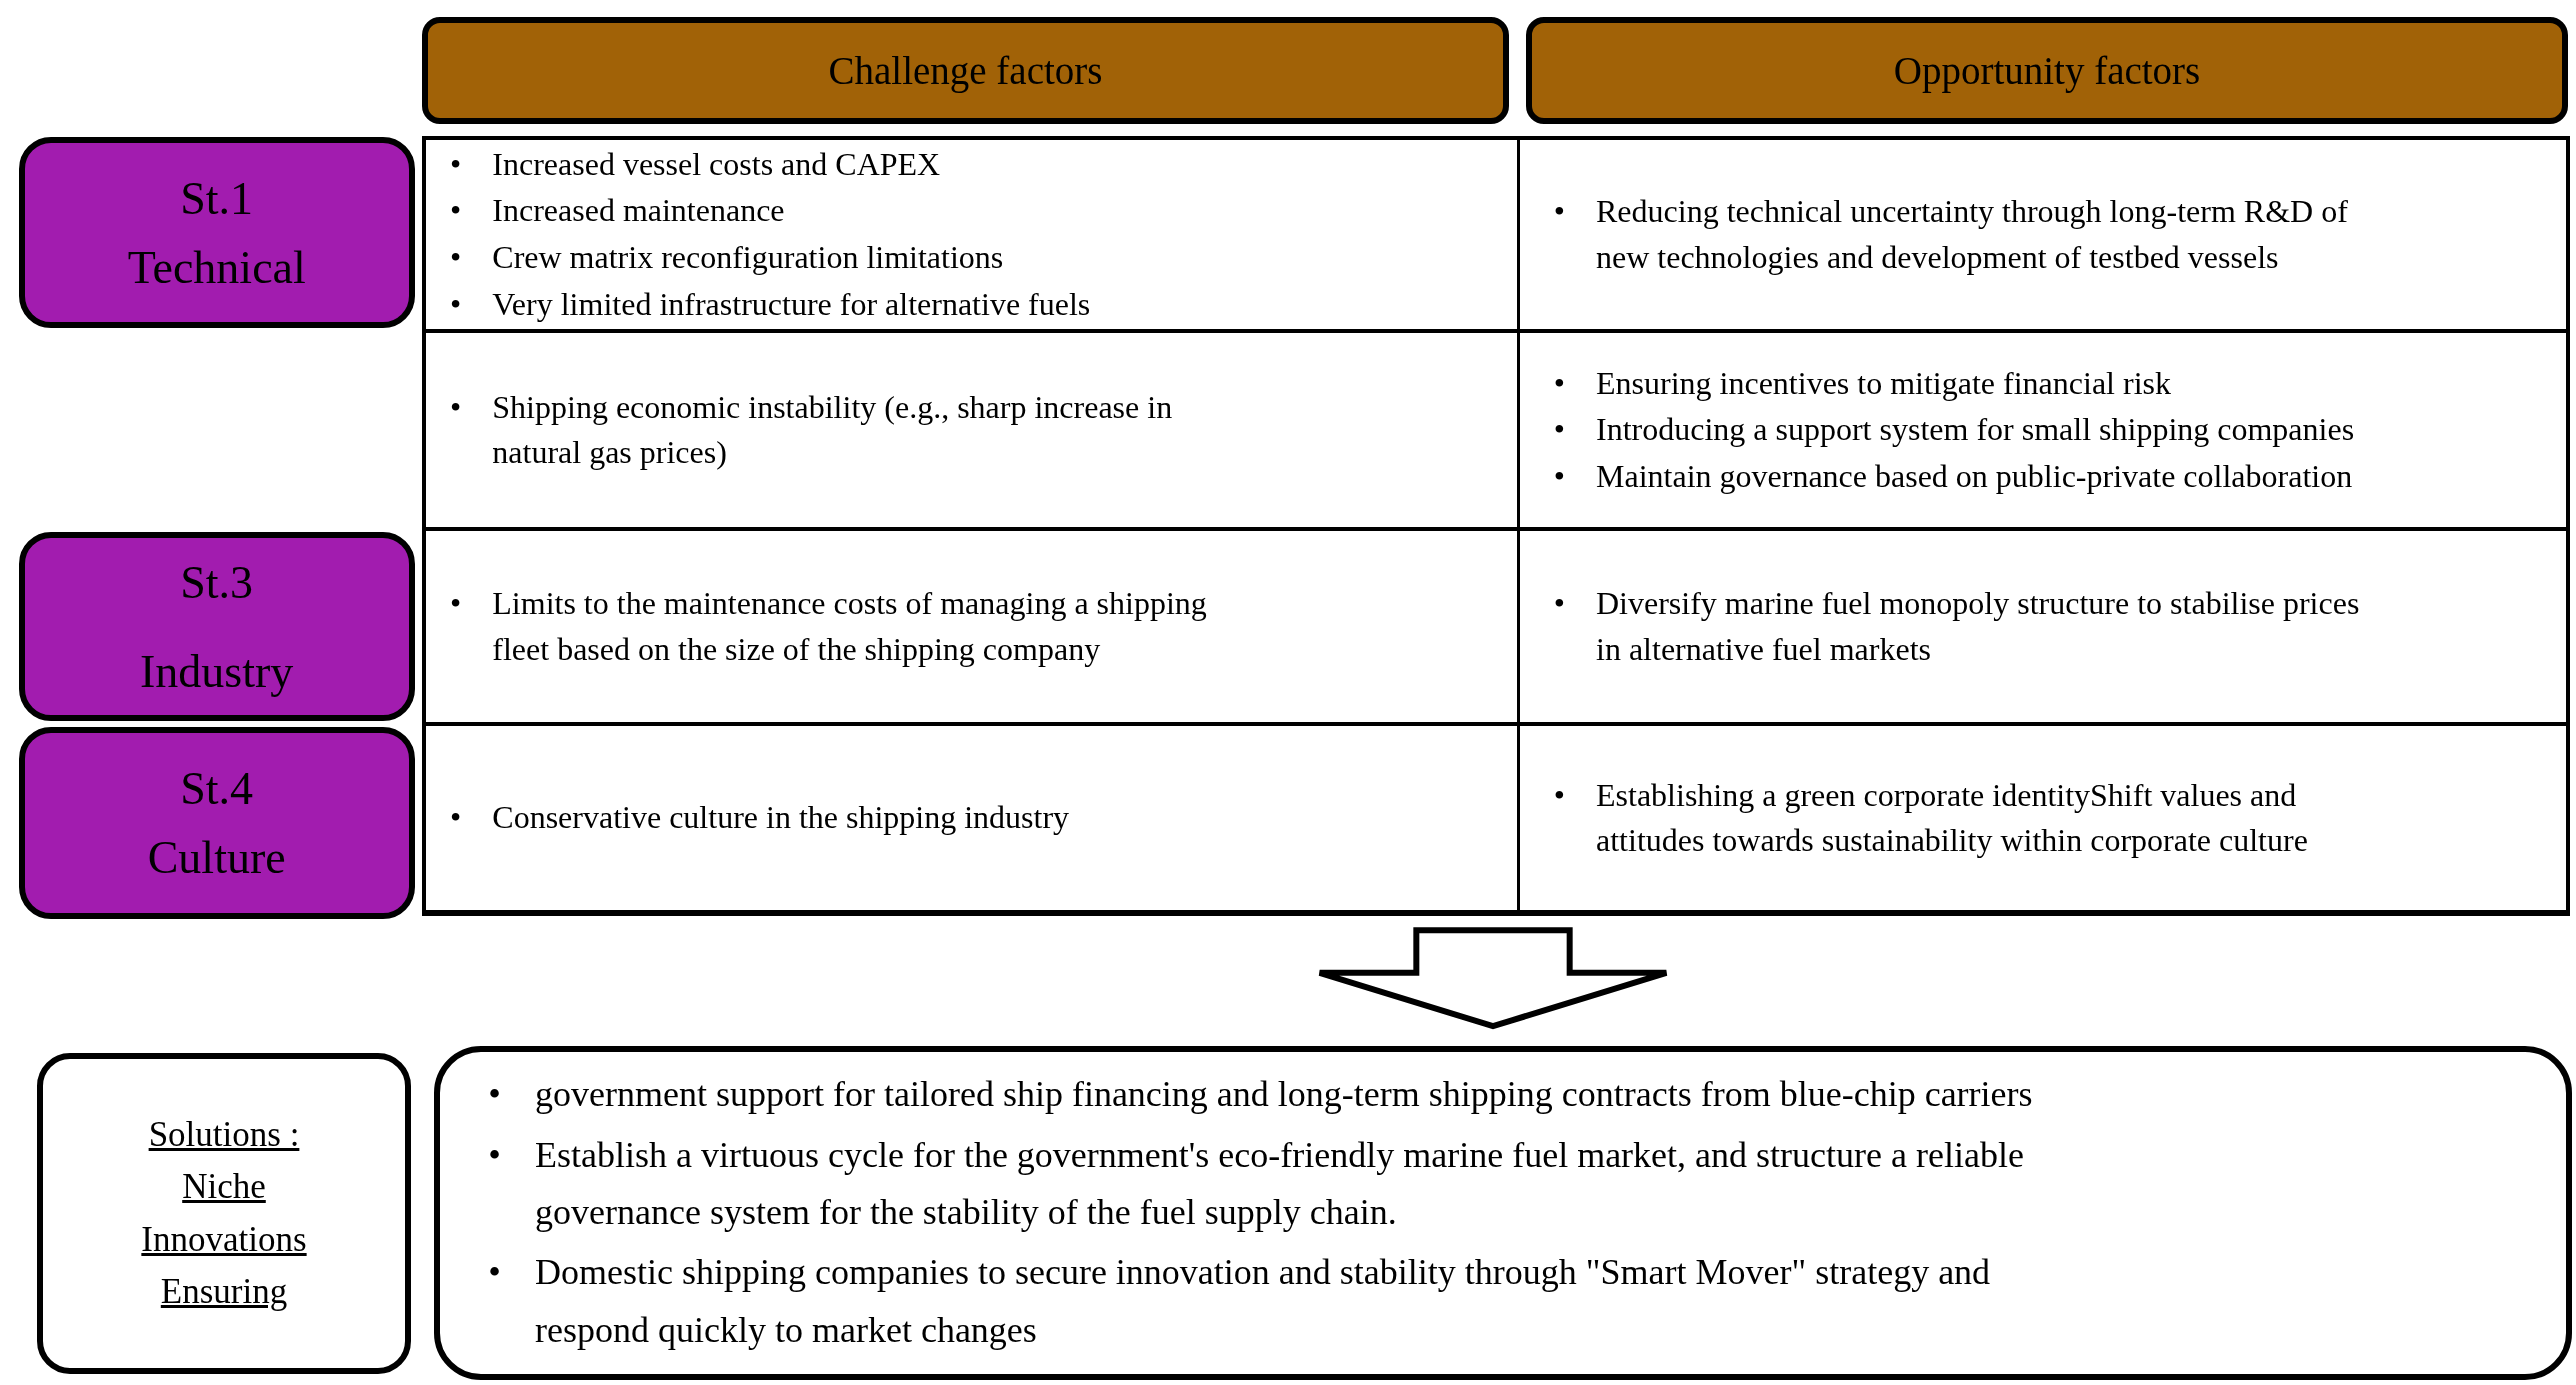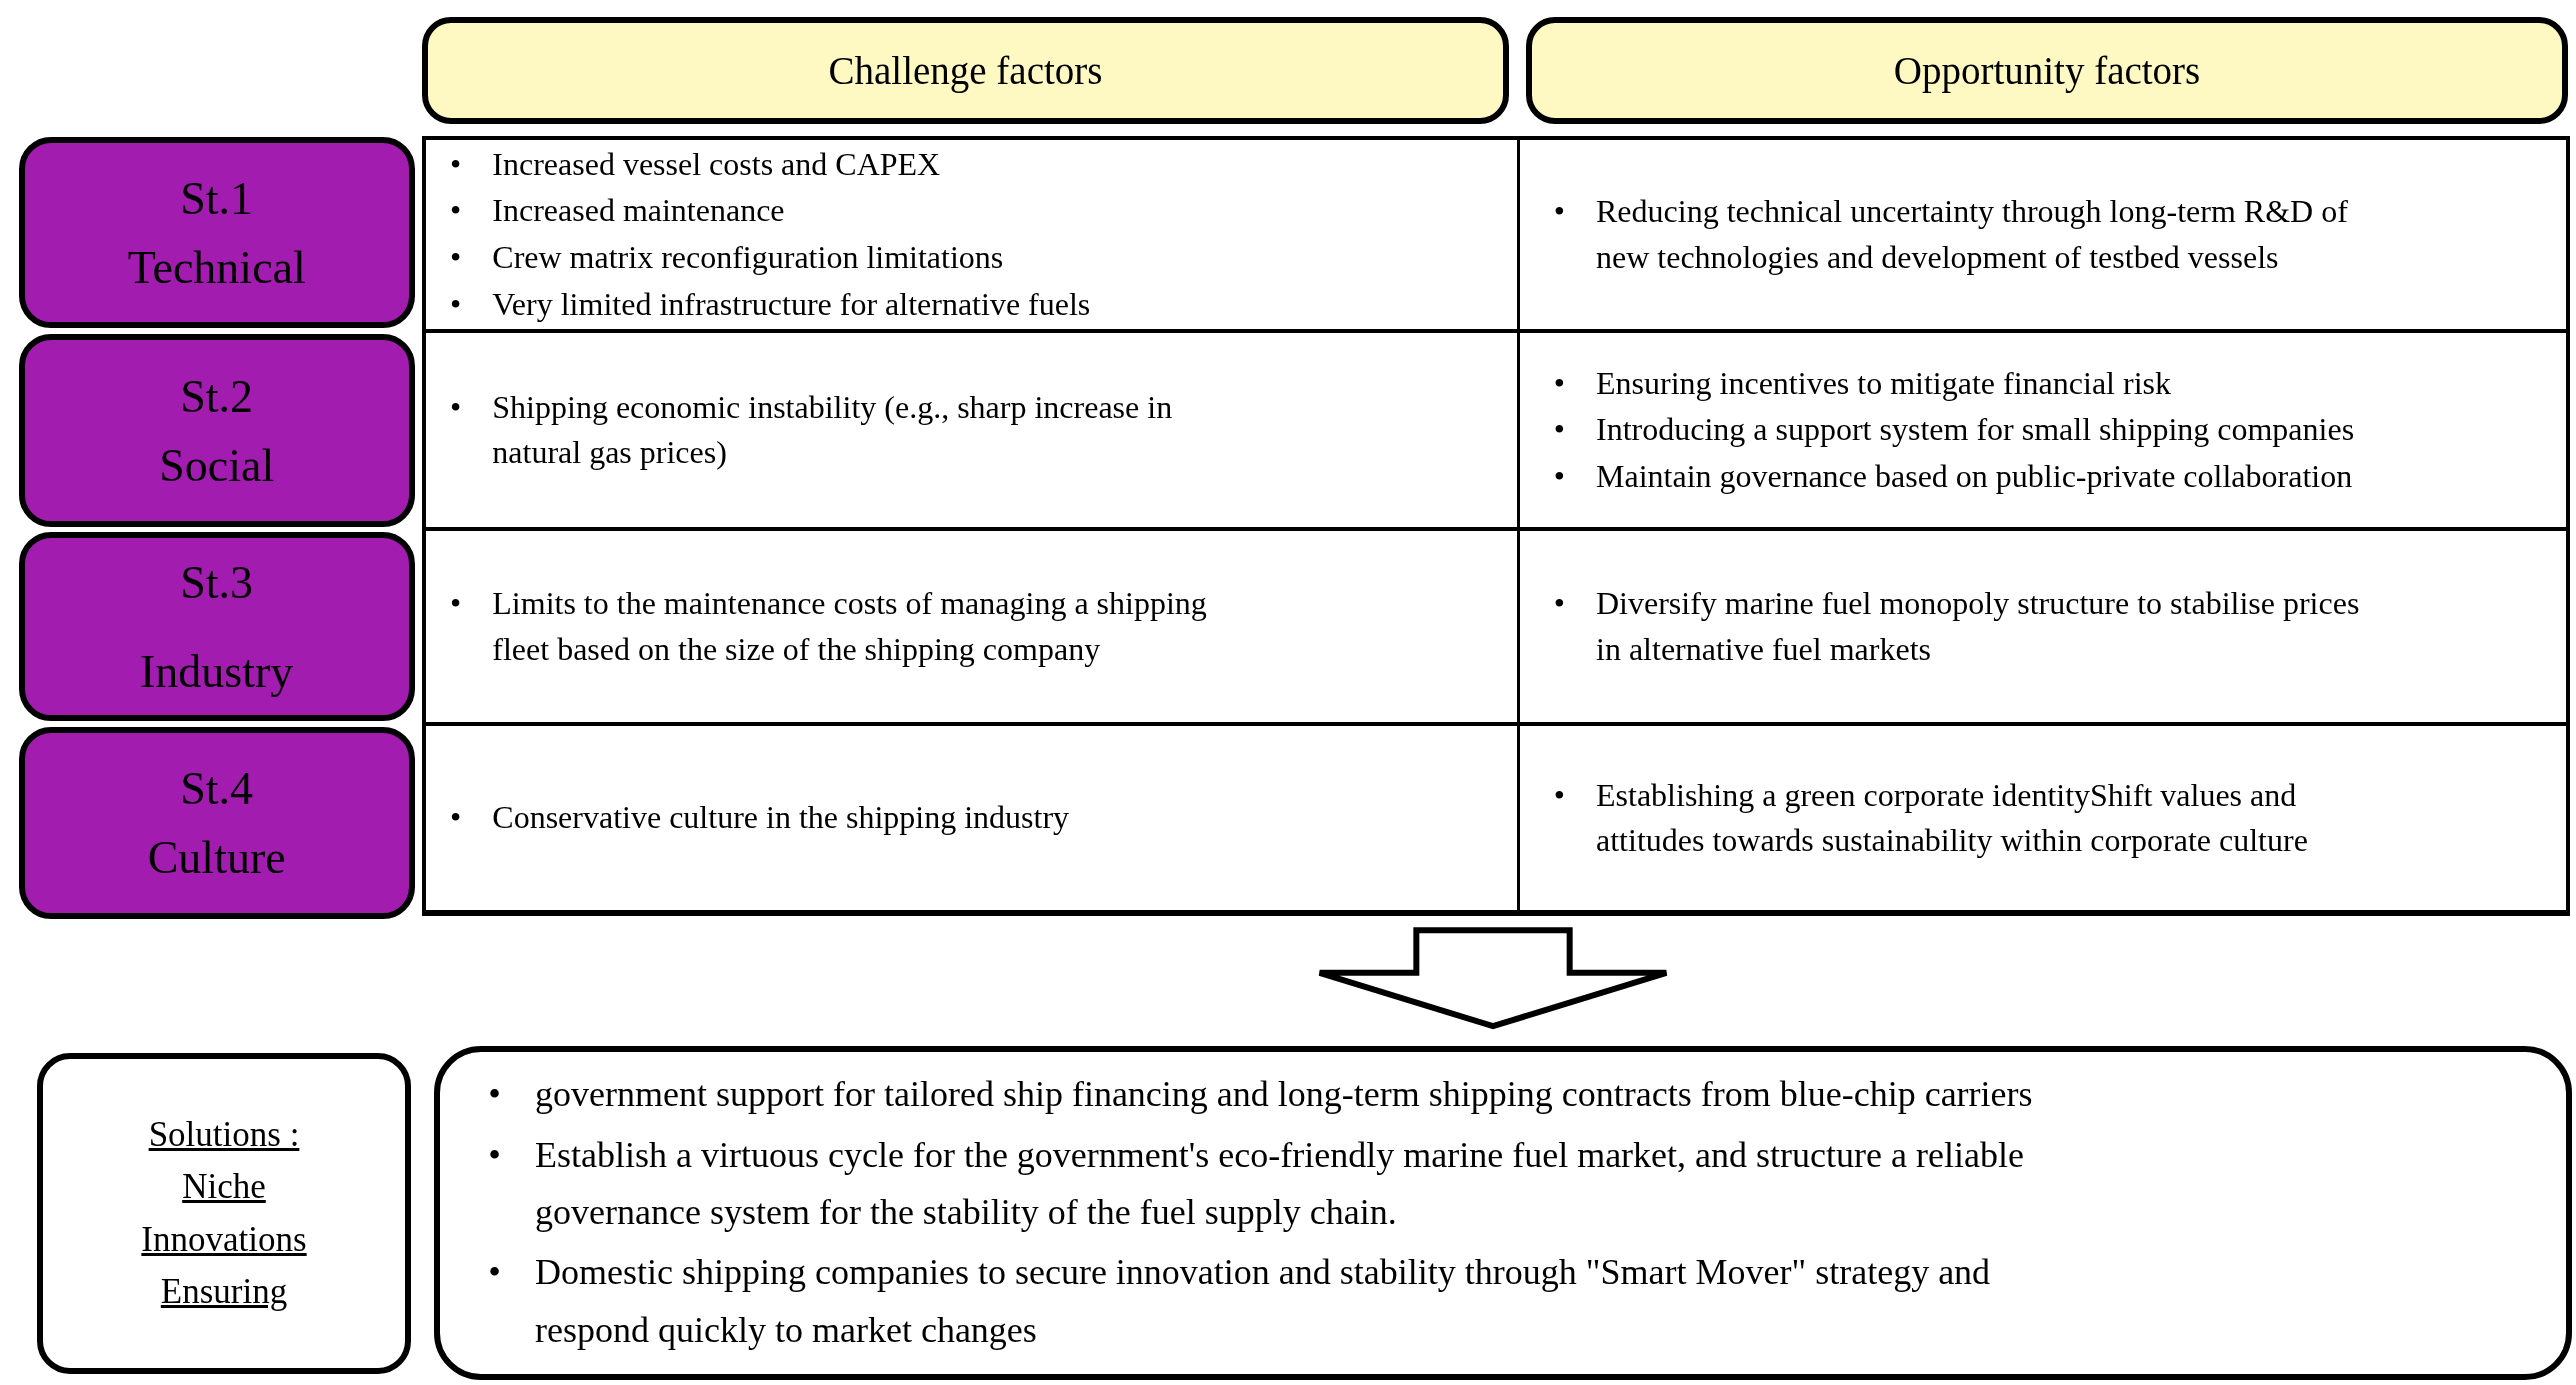--- a/index.html
+++ b/index.html
@@ -9,22 +9,22 @@
     font-family: "Liberation Serif", "DejaVu Serif", serif;
     color: #000000;
     overflow: hidden;
   }
   .canvas { position: absolute; left: 0; top: 0; width: 2576px; height: 1385px; background: #fff; }
 
   
   .hdr {
     position: absolute;
     border: 6.7px solid #000;
-    border-radius: 29px;
-    background: #fef9c3;
+    border-radius: 18px;
+    background: #a16207;
     display: flex; align-items: center; justify-content: center;
     font-size: 39px;
   }
   .hdr.challenge   { left: 422px;  top: 17.3px; width: 1087px; height: 107px; }
   .hdr.opportunity { left: 1526px; top: 17.3px; width: 1042px; height: 107px; }
 
   
   .stage-box {
     position: absolute; left: 18.7px; width: 396px;
     border: 6.7px solid #000; border-radius: 32px; background: #a21caf;
@@ -90,24 +90,20 @@
     <span>Challenge factors</span>
   </div>
   <div class="hdr opportunity">
     <span>Opportunity factors</span>
   </div>
 
   <div class="stage-box s1">
     <div>St.1</div>
     <div>Technical</div>
   </div>
-  <div class="stage-box s2">
-    <div>St.2</div>
-    <div>Social</div>
-  </div>
   <div class="stage-box s3">
     <div>St.3</div>
     <div>Industry</div>
   </div>
   <div class="stage-box s4">
     <div>St.4</div>
     <div>Culture</div>
   </div>
 
   <div class="ftable">

